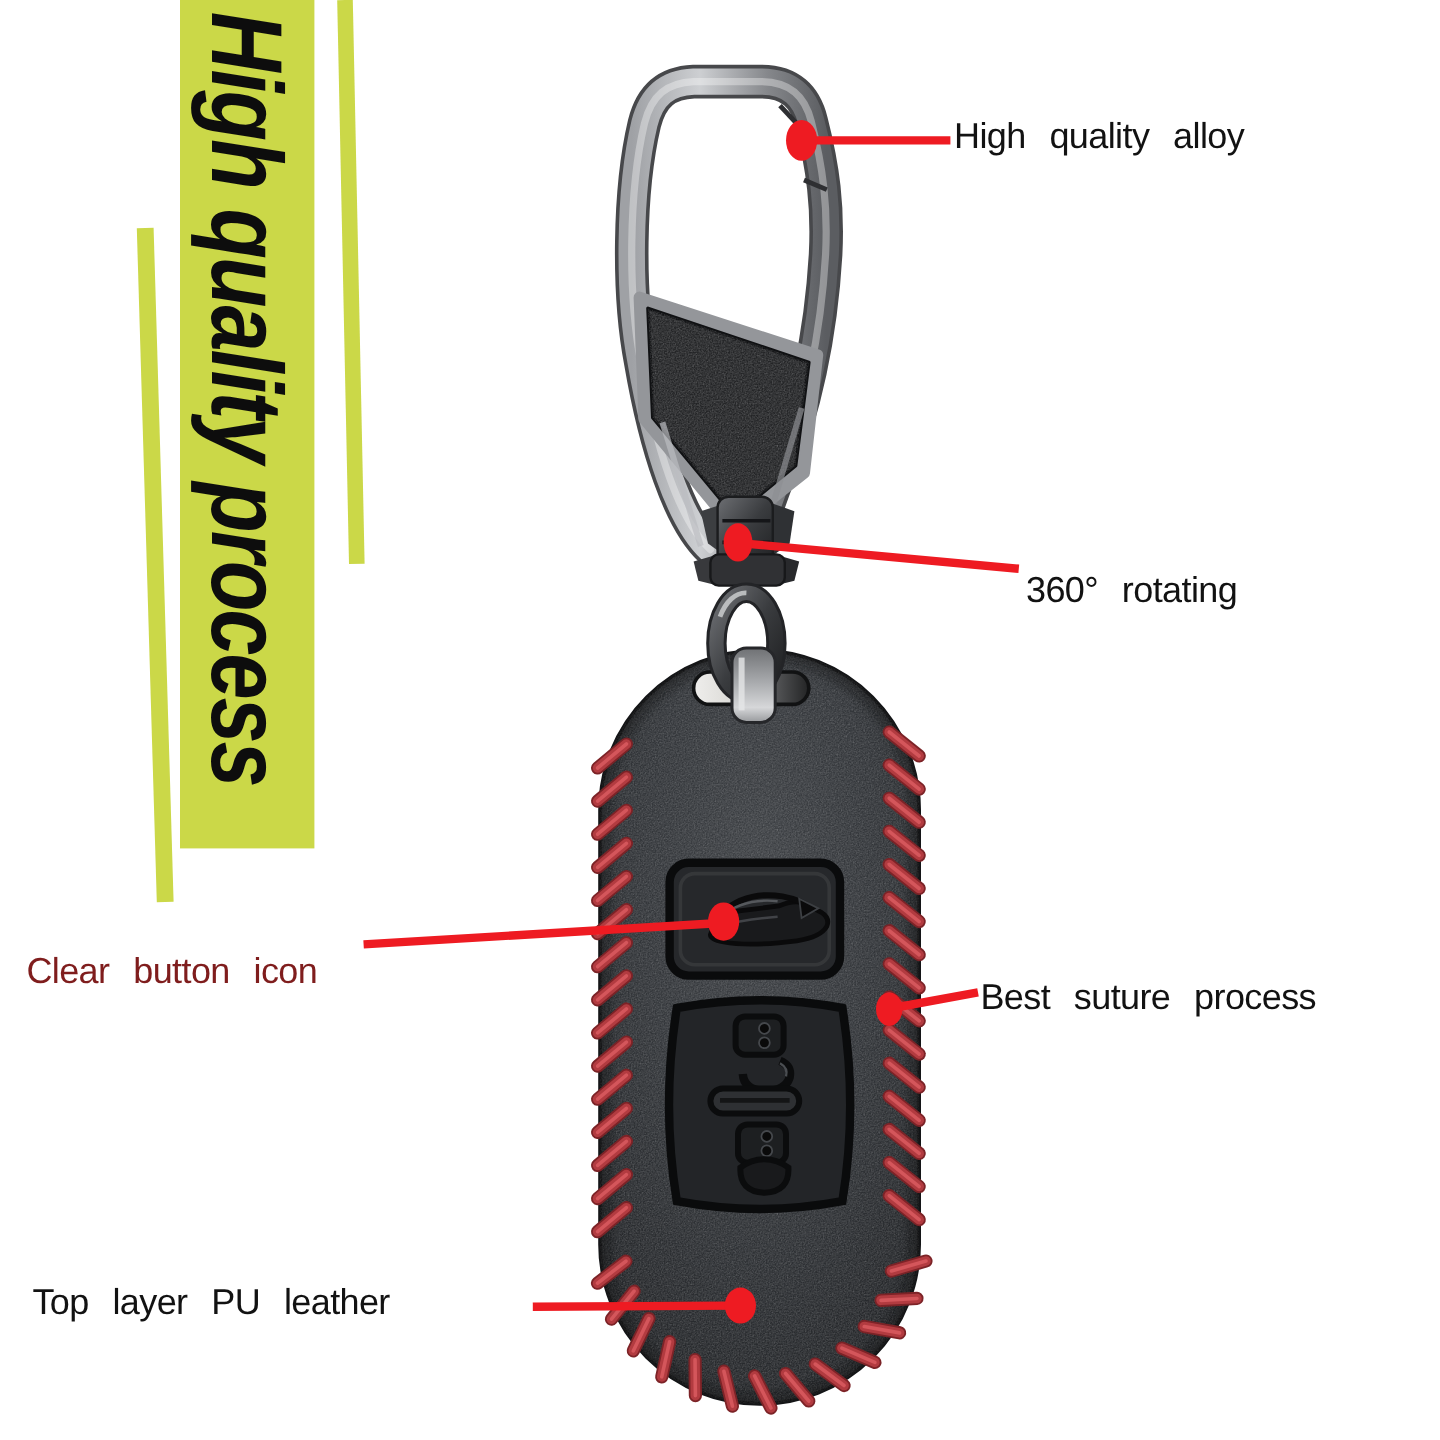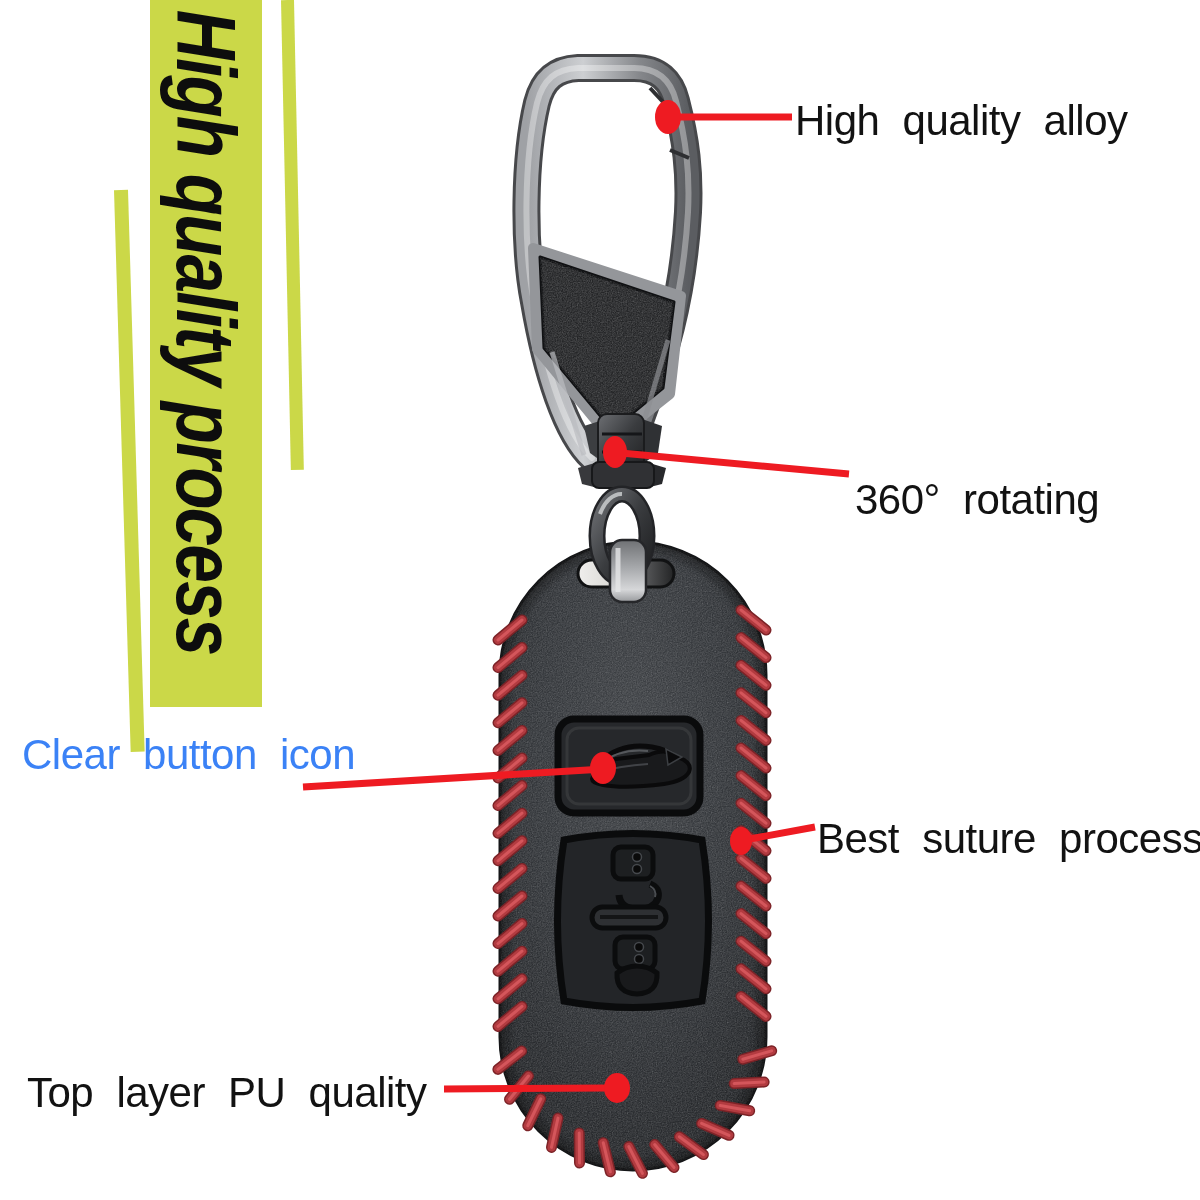--- a/index.html
+++ b/index.html
@@ -11,21 +11,21 @@
                   transform:rotate(-1.2deg);transform-origin:top center;}
   .band-bar-left{position:absolute;left:114px;top:190px;width:14px;height:562px;background:var(--banner-green,#cbd848);
                  transform:rotate(-1.7deg);transform-origin:top center;}
   .band-text{position:absolute;left:150px;top:0;width:707px;height:112px;
              transform:translateX(112px) rotate(90deg);transform-origin:0 0;
              line-height:112px;white-space:nowrap;}
   .band-text span{display:inline-block;transform:scaleX(0.82);transform-origin:0 50%;
                   font-style:italic;font-weight:700;font-size:84px;letter-spacing:-2px;
                   padding-left:12px;color:#0d0d0d;}
   
-  .anno-label{position:absolute;font-size:42px;color:#121212;letter-spacing:-0.5px;
+  .anno-label{position:absolute;font-size:30px;color:#121212;letter-spacing:-0.5px;
               word-spacing:12px;white-space:nowrap;z-index:5;}
   
   .photo{position:absolute;left:0;top:0;z-index:3;}
   .anno-line{stroke:var(--annotation-red,#ee1b22);stroke-width:7;}
   .anno-dot{fill:var(--annotation-red,#ee1b22);}
 </style>
 </head>
 <body>
 
 <div class="stage">
@@ -298,16 +298,16 @@
       <ellipse class="anno-dot" cx="603" cy="768" rx="13" ry="16"></ellipse>
       <line class="anno-line" x1="815" y1="827" x2="744" y2="840"></line>
       <ellipse class="anno-dot" cx="741" cy="841" rx="11" ry="14"></ellipse>
       <line class="anno-line" x1="444" y1="1089" x2="611" y2="1088"></line>
       <ellipse class="anno-dot" cx="617" cy="1088" rx="13" ry="15"></ellipse>
     </g>
   </svg>
 
   <div class="anno-label" style="left: 795px; top: 97px; color: rgb(18, 18, 18);">High quality alloy</div>
   <div class="anno-label" style="left: 855px; top: 476px; color: rgb(18, 18, 18);">360° rotating</div>
-  <div class="anno-label" style="left: 22px; top: 731px; color: #3b82f6;">Clear button icon</div>
+  <div class="anno-label" style="left: 22px; top: 793px; color: #7f1d1d;">Clear button icon</div>
   <div class="anno-label" style="left: 817px; top: 815px; color: rgb(18, 18, 18);">Best suture process</div>
-  <div class="anno-label" style="left: 27px; top: 1069px; color: rgb(18, 18, 18);">Top layer PU quality</div>
+  <div class="anno-label" style="left: 27px; top: 1069px; color: rgb(18, 18, 18);">Top layer PU leather</div>
 </div>
 
 </body></html>

